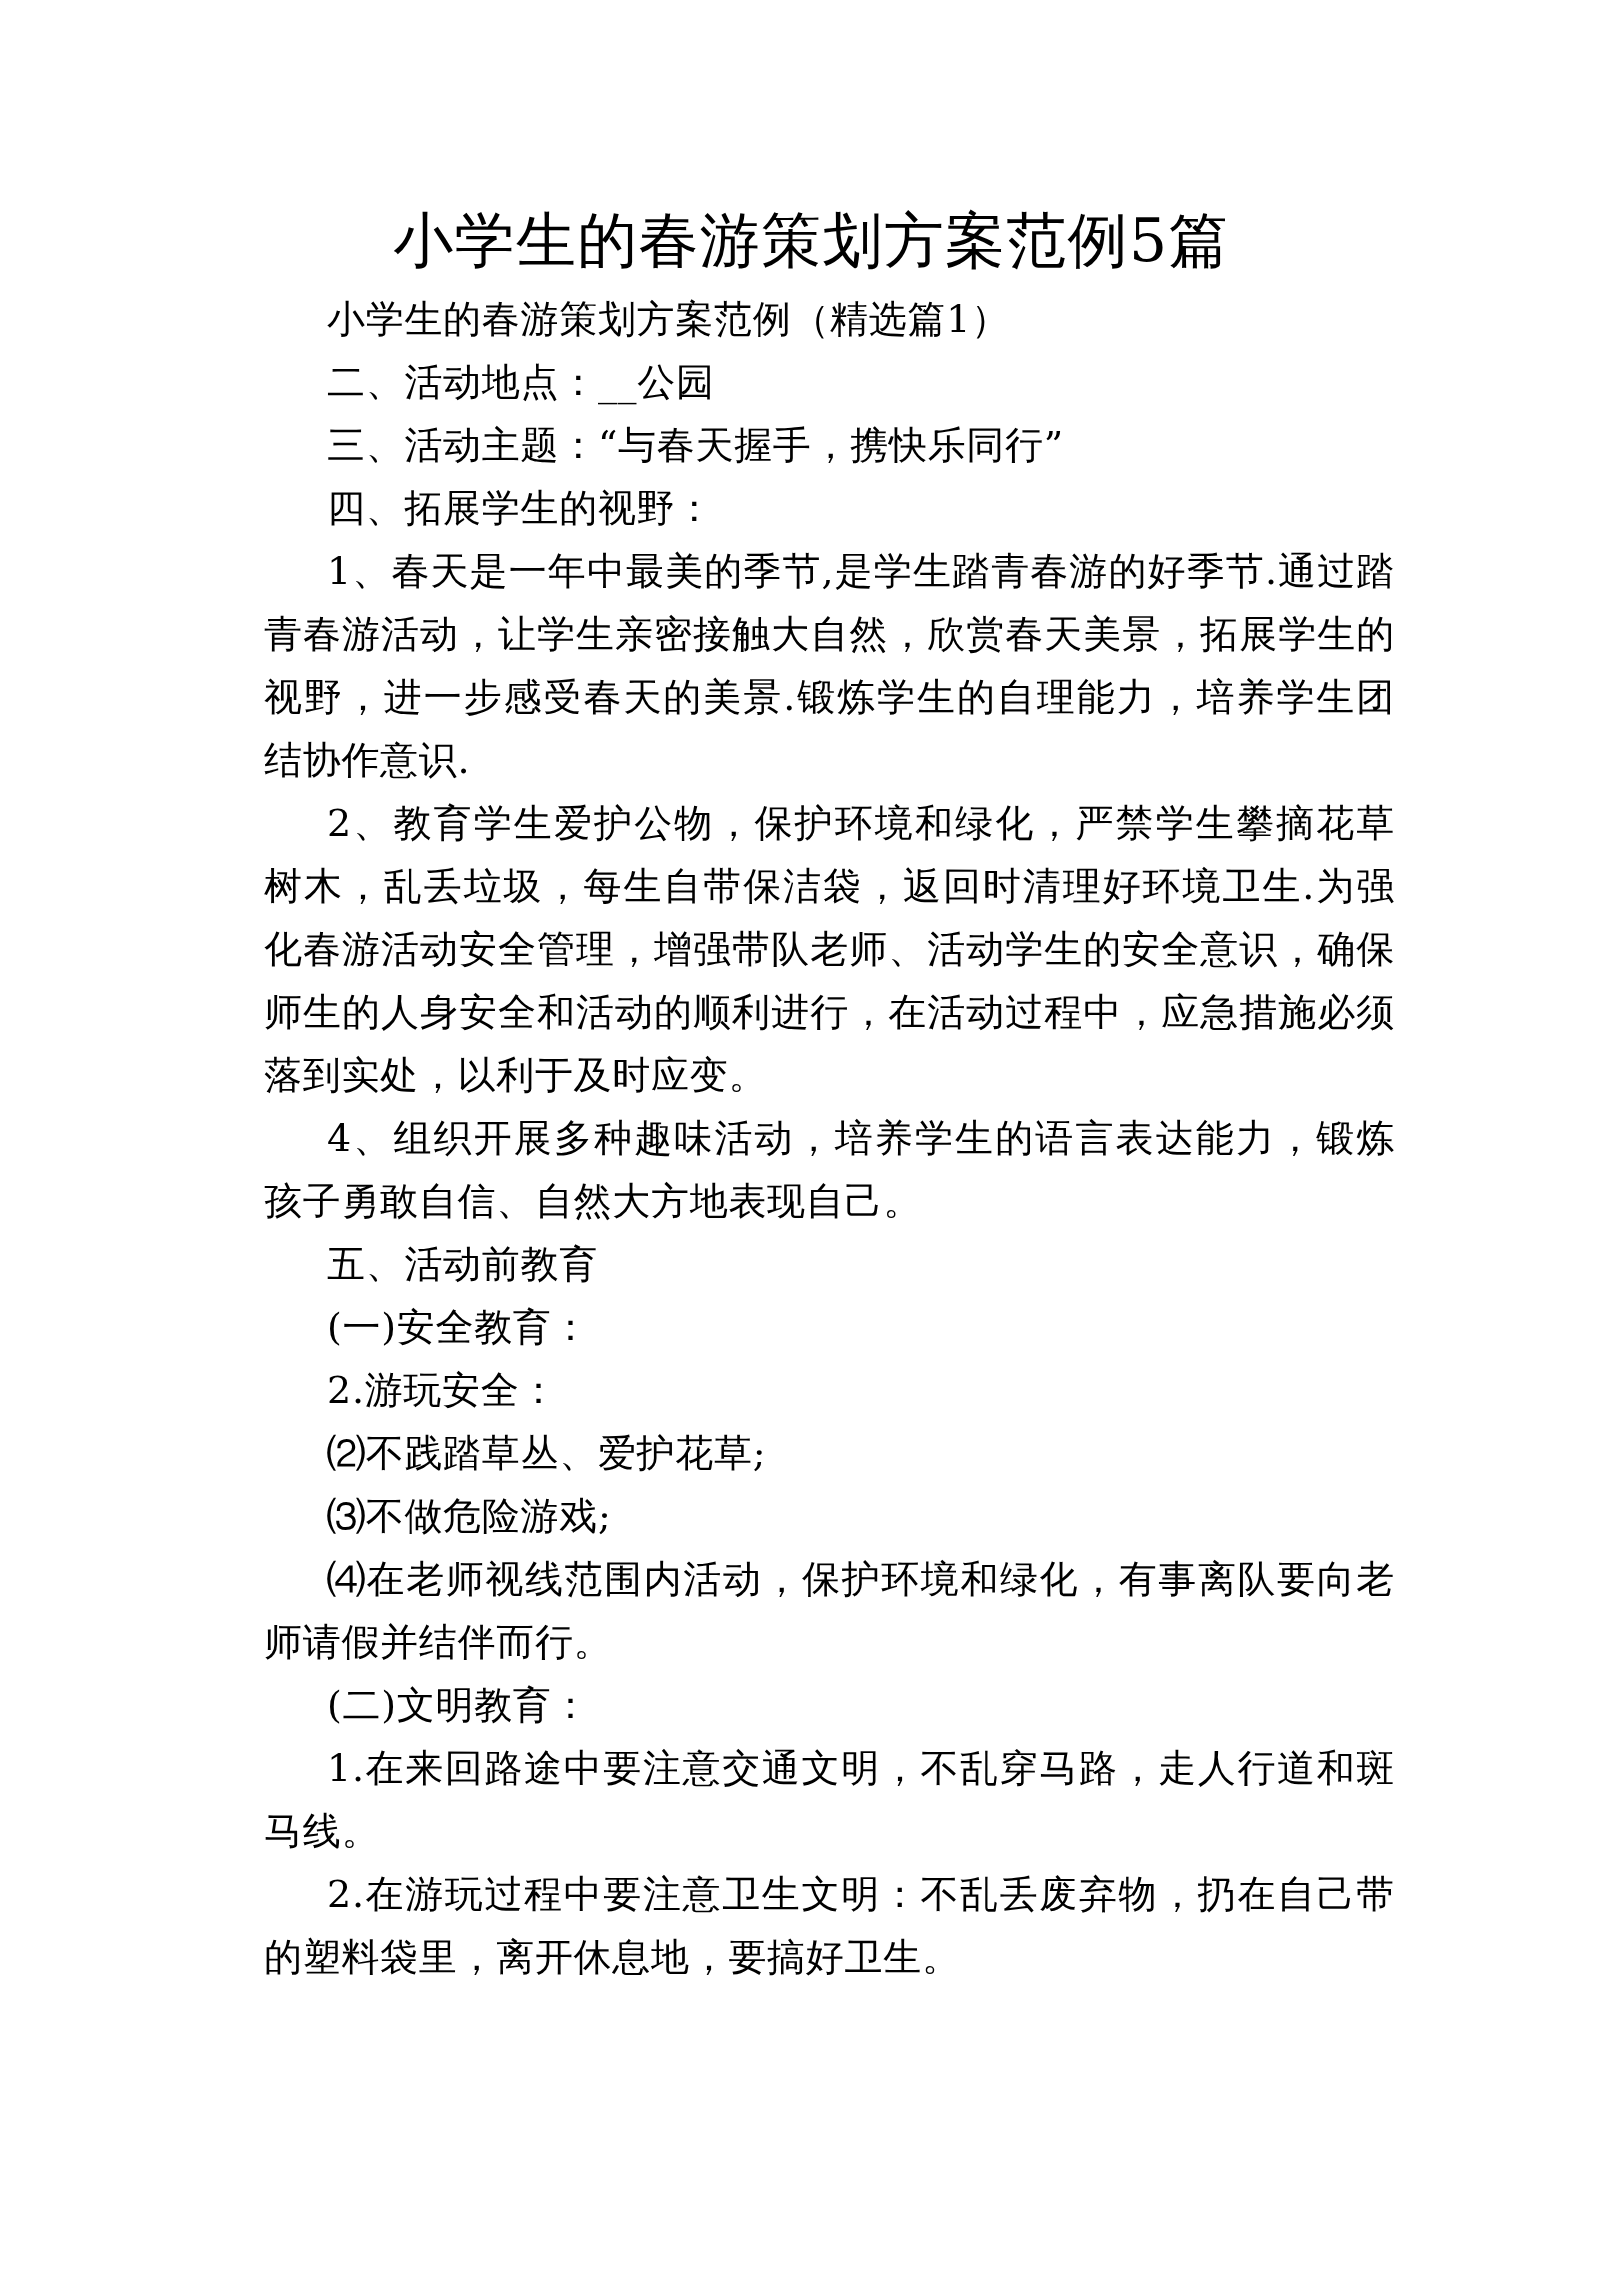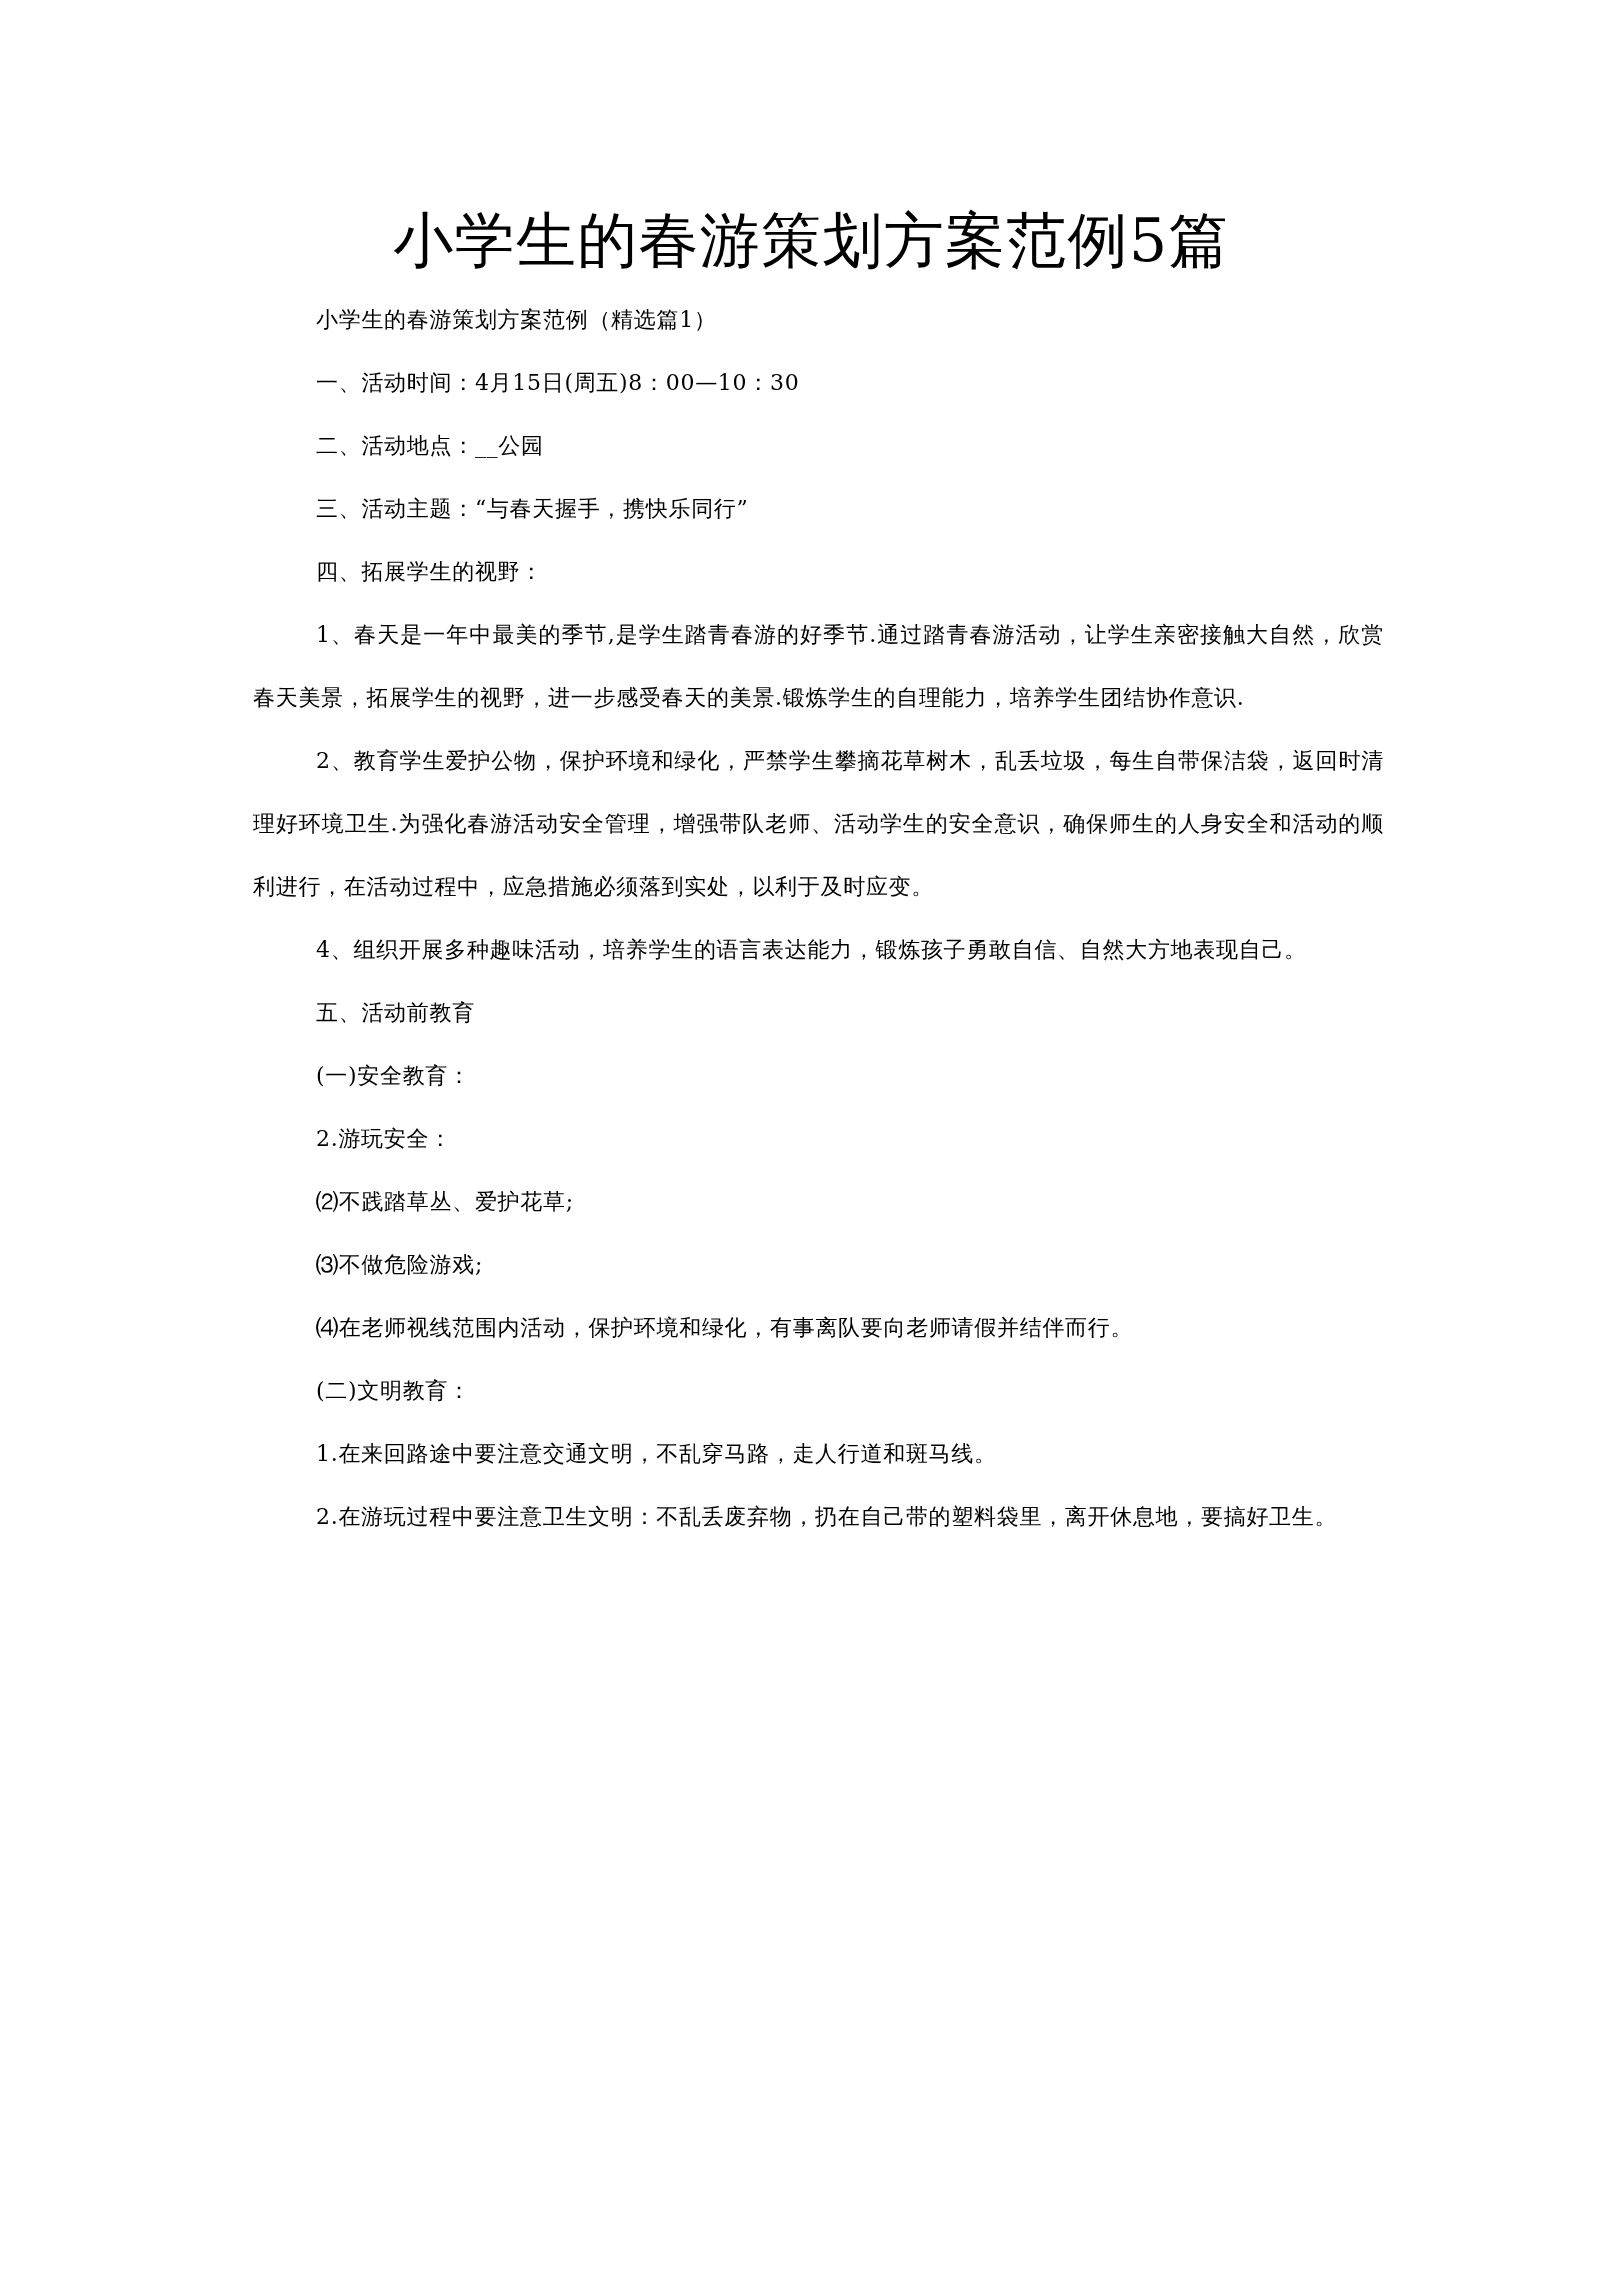--- a/index.html
+++ b/index.html
@@ -30,42 +30,41 @@
       width: 1623px;
       text-align: center;
       font-size: 60px;
       line-height: 72px;
       font-weight: normal;
       letter-spacing: 1.3px;
       margin: 0;
     }
     .body-text {
       position: absolute;
-      left: 253px;
+      left: 264px;
       top: 288px;
       width: 1131px;
-      font-size: 22px;
+      font-size: 38px;
       line-height: 63px;
     }
     .para {
       margin: 0;
       text-indent: 63px;
       text-align: justify;
       letter-spacing: 0.7px;
     }
   </style>
 </head>
 <body>
 
 <div class="page">
   <h1 class="doc-title">小学生的春游策划方案范例5篇</h1>
 
   <div class="body-text">
     <p class="para">小学生的春游策划方案范例（精选篇1）</p>
-    <p class="para">一、活动时间：4月15日(周五)8：00—10：30</p>
     <p class="para">二、活动地点：__公园</p>
     <p class="para">三、活动主题：“与春天握手，携快乐同行”</p>
     <p class="para">四、拓展学生的视野：</p>
     <p class="para">1、春天是一年中最美的季节,是学生踏青春游的好季节.通过踏青春游活动，让学生亲密接触大自然，欣赏春天美景，拓展学生的视野，进一步感受春天的美景.锻炼学生的自理能力，培养学生团结协作意识.</p>
     <p class="para">2、教育学生爱护公物，保护环境和绿化，严禁学生攀摘花草树木，乱丢垃圾，每生自带保洁袋，返回时清理好环境卫生.为强化春游活动安全管理，增强带队老师、活动学生的安全意识，确保师生的人身安全和活动的顺利进行，在活动过程中，应急措施必须落到实处，以利于及时应变。</p>
     <p class="para">4、组织开展多种趣味活动，培养学生的语言表达能力，锻炼孩子勇敢自信、自然大方地表现自己。</p>
     <p class="para">五、活动前教育</p>
     <p class="para">(一)安全教育：</p>
     <p class="para">2.游玩安全：</p>
     <p class="para">⑵不践踏草丛、爱护花草;</p>

